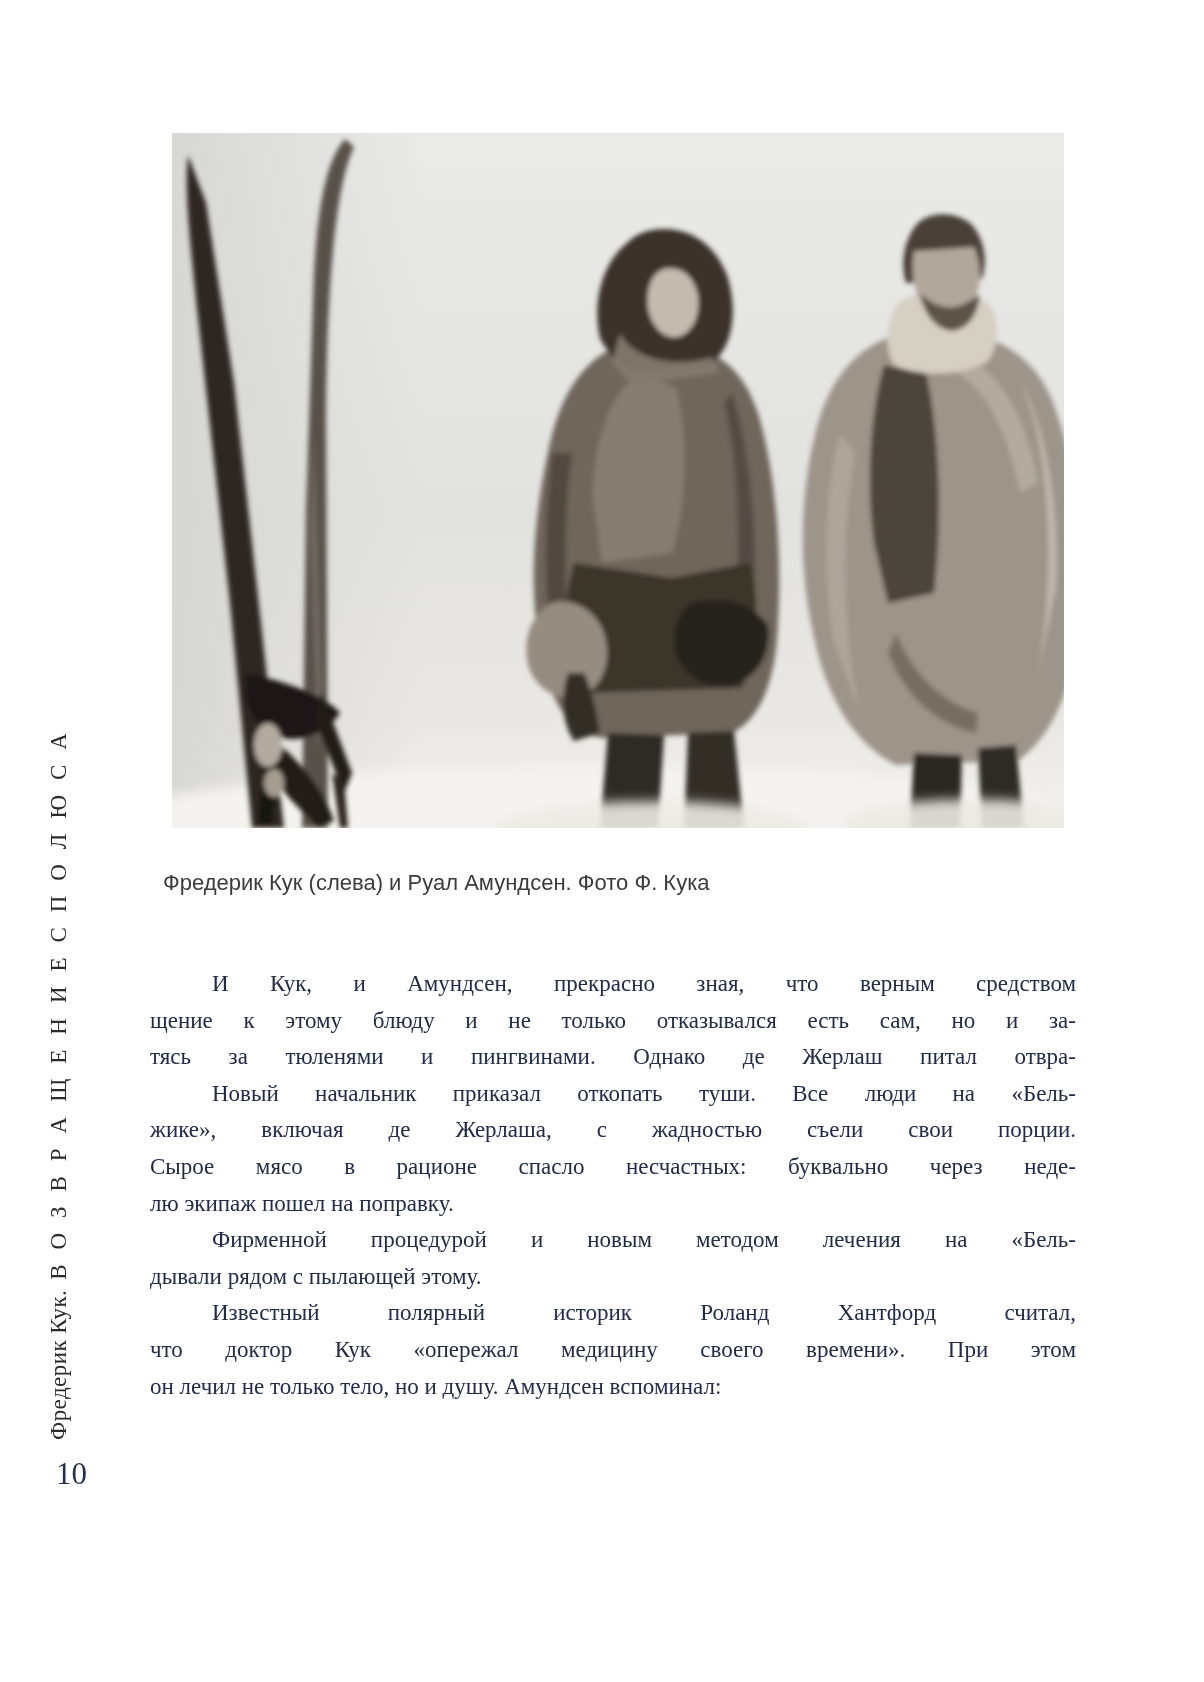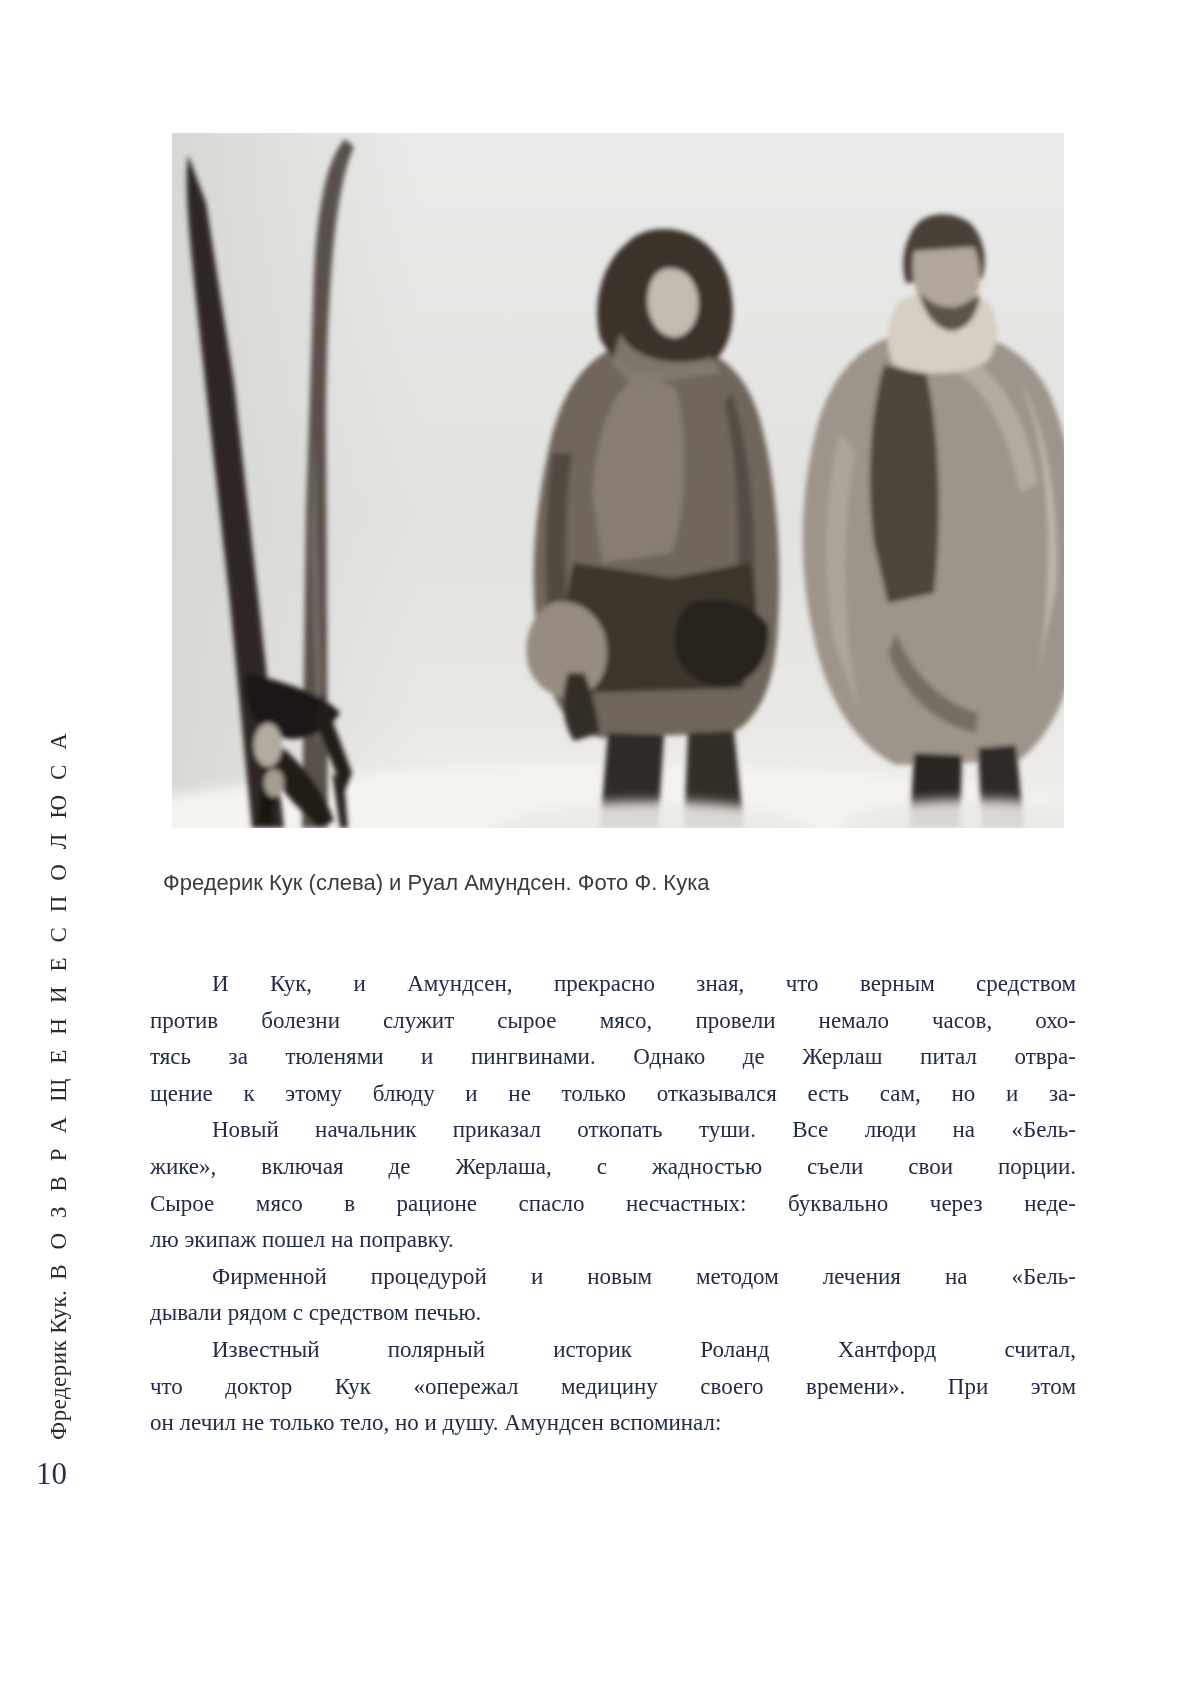--- a/index.html
+++ b/index.html
@@ -46,21 +46,21 @@
     transform:rotate(-90deg);transform-origin:0 0;
     white-space:nowrap;
     font-family:"Liberation Serif", serif;
     font-size:23px;color:#2b2b2b;
   }
   .spine .spine-author{letter-spacing:0.02em;}
   .spine .spine-caps{letter-spacing:0.2em;margin-left:10px;}
 
   
   .page-number{
-    position:absolute;left:36px;top:1456px;
+    position:absolute;left:56px;top:1456px;
     font-family:"Liberation Serif", serif;
     font-size:31px;color:#26304d;
   }
 </style>
 </head>
 <body>
 
 <div class="page">
 
   <figure class="photo-wrap">
@@ -134,29 +134,28 @@
 
       <ellipse cx="480" cy="698" rx="160" ry="30" fill="#edebe6" opacity="0.9" filter="url(#soft4)"></ellipse>
       <ellipse cx="800" cy="692" rx="130" ry="26" fill="#eceae5" opacity="0.9" filter="url(#soft4)"></ellipse>
     </svg>
   </figure>
 
   <div class="caption">Фредерик Кук (слева) и Руал Амундсен. Фото Ф. Кука</div>
 
   <main class="body-text">
     <div class="line par-start">И Кук, и Амундсен, прекрасно зная, что верным средством</div>
-    <div class="line">против болезни служит сырое мясо, провели немало часов, охо-</div>
+    <div class="line">щение к этому блюду и не только отказывался есть сам, но и за-</div>
     <div class="line">тясь за тюленями и пингвинами. Однако де Жерлаш питал отвра-</div>
-    <div class="line">щение к этому блюду и не только отказывался есть сам, но и за-</div>
     <div class="line par-start">Новый начальник приказал откопать туши. Все люди на «Бель-</div>
     <div class="line">жике», включая де Жерлаша, с жадностью съели свои порции.</div>
     <div class="line">Сырое мясо в рационе спасло несчастных: буквально через неде-</div>
     <div class="line par-end">лю экипаж пошел на поправку.</div>
     <div class="line par-start">Фирменной процедурой и новым методом лечения на «Бель-</div>
-    <div class="line par-end">дывали рядом с средством печью.</div>
+    <div class="line par-end">дывали рядом с пылающей этому.</div>
     <div class="line par-start">Известный полярный историк Роланд Хантфорд считал,</div>
     <div class="line">что доктор Кук «опережал медицину своего времени». При этом</div>
     <div class="line par-end">он лечил не только тело, но и душу. Амундсен вспоминал:</div>
   </main>
 
   <div class="spine">
     <span class="spine-author">Фредерик Кук.</span><span class="spine-caps">В О З В Р А Щ Е Н И Е  С  П О Л Ю С А</span>
   </div>
 
   <div class="page-number">10</div>

